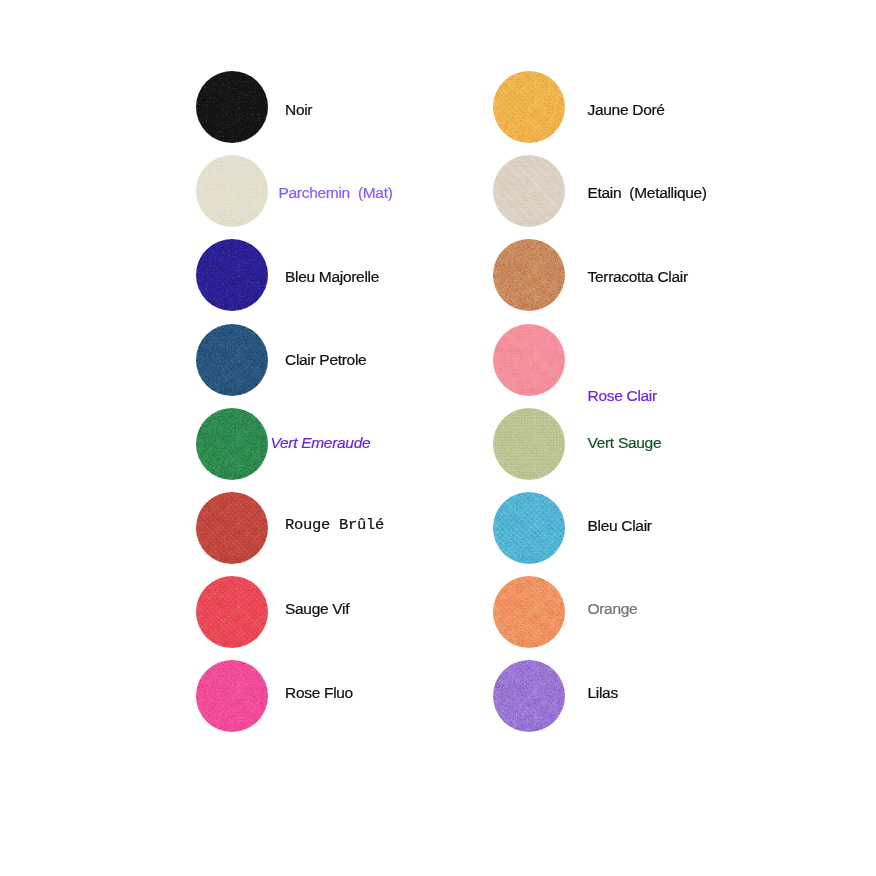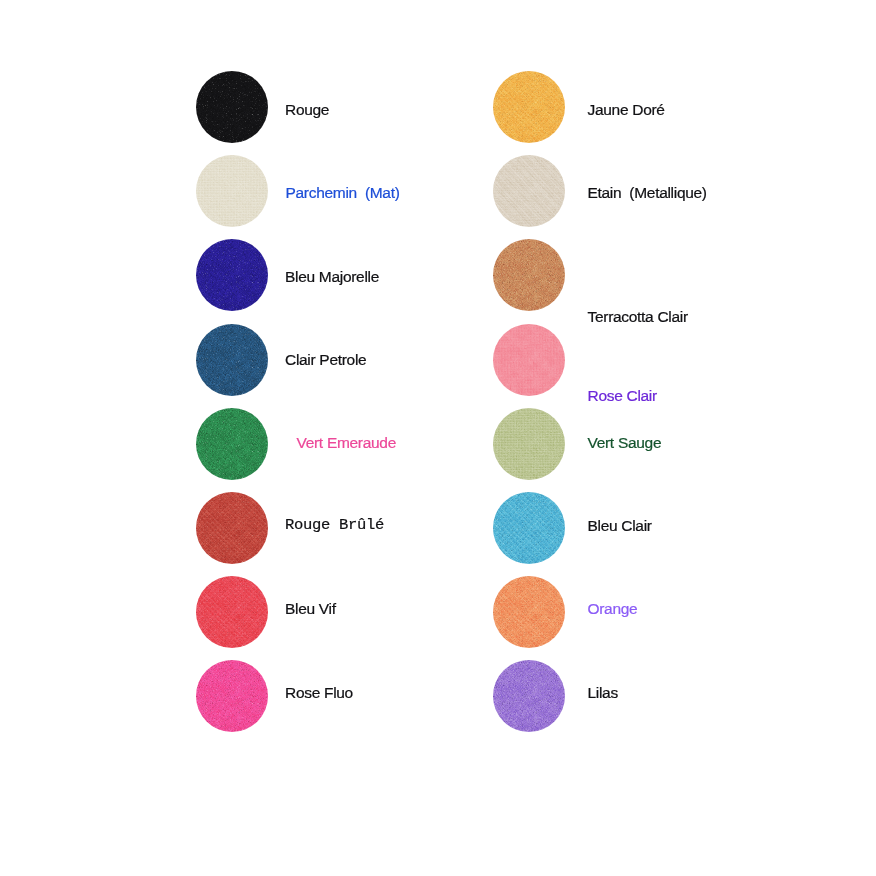--- a/index.html
+++ b/index.html
@@ -68,36 +68,36 @@
           <rect width="72" height="72" filter="url(#fx-grain-micro)"></rect>
         </svg>
       <svg class="spark spark-layer" width="72" height="72" style="opacity: 0.32; mix-blend-mode: screen;">
           <rect width="72" height="72" filter="url(#fx-sparkle)"></rect>
         </svg>
       <svg class="spark dark-layer" width="72" height="72" style="opacity: 0.17; mix-blend-mode: multiply;">
           <rect width="72" height="72" filter="url(#fx-sparkle-dark)"></rect>
         </svg>
       <div class="edge"></div>
     </div>
-    <div class="label" style="left: 89.5px; top: 31.2px; color: rgb(17, 17, 20);">Rouge</div>
+    <div class="label" style="left: 89.5px; top: 31.2px; color: rgb(17, 17, 20);">Noir</div>
   </div>
   <div class="swatch-row" style="left: 195.5px; top: 155.2px;">
     <div class="dot" style="width: 72px; height: 72px;">
       <div class="base" style="background: rgb(228, 223, 205);"></div>
       <div class="weave" style="background: repeating-linear-gradient(0deg, rgba(255, 255, 255, 0.16) 0px, rgba(255, 255, 255, 0.16) 1px, rgba(0, 0, 0, 0.09) 1px, rgba(0, 0, 0, 0.09) 2px, rgba(0, 0, 0, 0) 2px, rgba(0, 0, 0, 0) 2.7px), repeating-linear-gradient(90deg, rgba(255, 255, 255, 0.1) 0px, rgba(255, 255, 255, 0.1) 1px, rgba(0, 0, 0, 0.055) 1px, rgba(0, 0, 0, 0.055) 2px, rgba(0, 0, 0, 0) 2px, rgba(0, 0, 0, 0) 2.9px), repeating-linear-gradient(47deg, rgba(255, 255, 255, 0.075) 0px, rgba(255, 255, 255, 0.075) 1px, rgba(0, 0, 0, 0.04) 1.6px, rgba(0, 0, 0, 0.04) 2.8px, rgba(0, 0, 0, 0) 2.8px, rgba(0, 0, 0, 0) 4.4px); opacity: 1; mix-blend-mode: soft-light;"></div>
       <svg class="grain mottle-layer" width="72" height="72" style="opacity: 0.16; mix-blend-mode: overlay;">
           <rect width="72" height="72" filter="url(#fx-mottle)"></rect>
         </svg>
       <svg class="grain grain-layer" width="72" height="72" style="opacity: 0.4; mix-blend-mode: overlay;">
           <rect width="72" height="72" filter="url(#fx-grain-fine)"></rect>
         </svg>
 
       <div class="edge"></div>
     </div>
-    <div class="label" style="left: 90px; top: 30.2px; color: #1d4ed8;">Parchemin  (Mat)</div>
+    <div class="label" style="left: 83px; top: 30.2px; color: #8b5cf6;">Parchemin  (Mat)</div>
   </div>
   <div class="swatch-row" style="left: 195.5px; top: 239.4px;">
     <div class="dot" style="width: 72px; height: 72px;">
       <div class="base" style="background: rgb(41, 30, 151);"></div>
       <div class="weave" style="background: repeating-linear-gradient(48deg, rgba(255, 255, 255, 0.07) 0px, rgba(255, 255, 255, 0.07) 1px, rgba(0, 0, 0, 0.05) 1px, rgba(0, 0, 0, 0.05) 2.2px, rgba(0, 0, 0, 0) 2.2px, rgba(0, 0, 0, 0) 3.8px), repeating-linear-gradient(-42deg, rgba(255, 255, 255, 0.055) 0px, rgba(255, 255, 255, 0.055) 1px, rgba(0, 0, 0, 0.04) 1px, rgba(0, 0, 0, 0.04) 2.2px, rgba(0, 0, 0, 0) 2.2px, rgba(0, 0, 0, 0) 4px); opacity: 0.45; mix-blend-mode: overlay;"></div>
       <svg class="grain mottle-layer" width="72" height="72" style="opacity: 0.26; mix-blend-mode: overlay;">
           <rect width="72" height="72" filter="url(#fx-mottle)"></rect>
         </svg>
       <svg class="grain grain-layer" width="72" height="72" style="opacity: 0.58; mix-blend-mode: overlay;">
           <rect width="72" height="72" filter="url(#fx-grain-micro)"></rect>
@@ -143,21 +143,21 @@
           <rect width="72" height="72" filter="url(#fx-grain-micro)"></rect>
         </svg>
       <svg class="spark spark-layer" width="72" height="72" style="opacity: 0.32; mix-blend-mode: screen;">
           <rect width="72" height="72" filter="url(#fx-sparkle)"></rect>
         </svg>
       <svg class="spark dark-layer" width="72" height="72" style="opacity: 0.17; mix-blend-mode: multiply;">
           <rect width="72" height="72" filter="url(#fx-sparkle-dark)"></rect>
         </svg>
       <div class="edge"></div>
     </div>
-    <div class="label" style="left: 101px; top: 27.2px; color: #ec4899;">Vert Emeraude</div>
+    <div class="label" style="left: 75px; top: 27.2px; color: #6d28d9; font-style: italic;">Vert Emeraude</div>
   </div>
   <div class="swatch-row" style="left: 195.5px; top: 492px;">
     <div class="dot" style="width: 72px; height: 72px;">
       <div class="base" style="background: rgb(194, 69, 59);"></div>
       <div class="weave" style="background: repeating-linear-gradient(45deg, rgba(255, 255, 255, 0.15) 0px, rgba(255, 255, 255, 0.15) 1px, rgba(0, 0, 0, 0.07) 1.2px, rgba(0, 0, 0, 0.07) 2.4px, rgba(0, 0, 0, 0) 2.4px, rgba(0, 0, 0, 0) 3.6px), repeating-linear-gradient(-45deg, rgba(255, 255, 255, 0.12) 0px, rgba(255, 255, 255, 0.12) 1px, rgba(0, 0, 0, 0.06) 1.2px, rgba(0, 0, 0, 0.06) 2.4px, rgba(0, 0, 0, 0) 2.4px, rgba(0, 0, 0, 0) 3.8px), repeating-linear-gradient(0deg, rgba(255, 255, 255, 0.07) 0px, rgba(255, 255, 255, 0.07) 1px, rgba(0, 0, 0, 0.04) 1px, rgba(0, 0, 0, 0.04) 2px, rgba(0, 0, 0, 0) 2px, rgba(0, 0, 0, 0) 2.8px); opacity: 0.85; mix-blend-mode: soft-light;"></div>
       <svg class="grain mottle-layer" width="72" height="72" style="opacity: 0.32; mix-blend-mode: overlay;">
           <rect width="72" height="72" filter="url(#fx-mottle)"></rect>
         </svg>
       <svg class="grain grain-layer" width="72" height="72" style="opacity: 0.5; mix-blend-mode: overlay;">
           <rect width="72" height="72" filter="url(#fx-grain-fine)"></rect>
@@ -183,21 +183,21 @@
           <rect width="72" height="72" filter="url(#fx-grain-fine)"></rect>
         </svg>
       <svg class="spark spark-layer" width="72" height="72" style="opacity: 0.18; mix-blend-mode: screen;">
           <rect width="72" height="72" filter="url(#fx-sparkle)"></rect>
         </svg>
       <svg class="spark dark-layer" width="72" height="72" style="opacity: 0.1; mix-blend-mode: multiply;">
           <rect width="72" height="72" filter="url(#fx-sparkle-dark)"></rect>
         </svg>
       <div class="edge"></div>
     </div>
-    <div class="label" style="left: 89.5px; top: 25.2px; color: rgb(17, 17, 20);">Bleu Vif</div>
+    <div class="label" style="left: 89.5px; top: 25.2px; color: rgb(17, 17, 20);">Sauge Vif</div>
   </div>
   <div class="swatch-row" style="left: 195.5px; top: 660.4px;">
     <div class="dot" style="width: 72px; height: 72px;">
       <div class="base" style="background: rgb(245, 76, 155);"></div>
       <div class="weave" style="background: repeating-linear-gradient(48deg, rgba(255, 255, 255, 0.07) 0px, rgba(255, 255, 255, 0.07) 1px, rgba(0, 0, 0, 0.05) 1px, rgba(0, 0, 0, 0.05) 2.2px, rgba(0, 0, 0, 0) 2.2px, rgba(0, 0, 0, 0) 3.8px), repeating-linear-gradient(-42deg, rgba(255, 255, 255, 0.055) 0px, rgba(255, 255, 255, 0.055) 1px, rgba(0, 0, 0, 0.04) 1px, rgba(0, 0, 0, 0.04) 2.2px, rgba(0, 0, 0, 0) 2.2px, rgba(0, 0, 0, 0) 4px); opacity: 0.45; mix-blend-mode: overlay;"></div>
       <svg class="grain mottle-layer" width="72" height="72" style="opacity: 0.26; mix-blend-mode: overlay;">
           <rect width="72" height="72" filter="url(#fx-mottle)"></rect>
         </svg>
       <svg class="grain grain-layer" width="72" height="72" style="opacity: 0.58; mix-blend-mode: overlay;">
           <rect width="72" height="72" filter="url(#fx-grain-micro)"></rect>
@@ -258,21 +258,21 @@
           <rect width="72" height="72" filter="url(#fx-grain-micro)"></rect>
         </svg>
       <svg class="spark spark-layer" width="72" height="72" style="opacity: 0.32; mix-blend-mode: screen;">
           <rect width="72" height="72" filter="url(#fx-sparkle)"></rect>
         </svg>
       <svg class="spark dark-layer" width="72" height="72" style="opacity: 0.17; mix-blend-mode: multiply;">
           <rect width="72" height="72" filter="url(#fx-sparkle-dark)"></rect>
         </svg>
       <div class="edge"></div>
     </div>
-    <div class="label" style="left: 95px; top: 29.2px; color: rgb(17, 17, 20); margin-top: 40px;">Terracotta Clair</div>
+    <div class="label" style="left: 95px; top: 29.2px; color: rgb(17, 17, 20);">Terracotta Clair</div>
   </div>
   <div class="swatch-row" style="left: 492.5px; top: 323.6px;">
     <div class="dot" style="width: 72px; height: 72px;">
       <div class="base" style="background: rgb(245, 143, 157);"></div>
       <div class="weave" style="background: repeating-linear-gradient(90deg, rgba(255, 255, 255, 0.06) 0px, rgba(255, 255, 255, 0.06) 1px, rgba(0, 0, 0, 0.03) 1px, rgba(0, 0, 0, 0.03) 2px, rgba(0, 0, 0, 0) 2px, rgba(0, 0, 0, 0) 2.9px), repeating-linear-gradient(0deg, rgba(255, 255, 255, 0.05) 0px, rgba(255, 255, 255, 0.05) 1px, rgba(0, 0, 0, 0.024) 1px, rgba(0, 0, 0, 0.024) 2px, rgba(0, 0, 0, 0) 2px, rgba(0, 0, 0, 0) 2.9px); opacity: 0.5; mix-blend-mode: overlay;"></div>
       <svg class="grain mottle-layer" width="72" height="72" style="opacity: 0.2; mix-blend-mode: overlay;">
           <rect width="72" height="72" filter="url(#fx-mottle)"></rect>
         </svg>
       <svg class="grain grain-layer" width="72" height="72" style="opacity: 0.22; mix-blend-mode: overlay;">
           <rect width="72" height="72" filter="url(#fx-grain-soft)"></rect>
@@ -328,21 +328,21 @@
           <rect width="72" height="72" filter="url(#fx-grain-fine)"></rect>
         </svg>
       <svg class="spark spark-layer" width="72" height="72" style="opacity: 0.18; mix-blend-mode: screen;">
           <rect width="72" height="72" filter="url(#fx-sparkle)"></rect>
         </svg>
       <svg class="spark dark-layer" width="72" height="72" style="opacity: 0.1; mix-blend-mode: multiply;">
           <rect width="72" height="72" filter="url(#fx-sparkle-dark)"></rect>
         </svg>
       <div class="edge"></div>
     </div>
-    <div class="label" style="left: 95px; top: 25.2px; color: #8b5cf6;">Orange</div>
+    <div class="label" style="left: 95px; top: 25.2px; color: #737373;">Orange</div>
   </div>
   <div class="swatch-row" style="left: 492.5px; top: 660.4px;">
     <div class="dot" style="width: 72px; height: 72px;">
       <div class="base" style="background: rgb(156, 119, 216);"></div>
       <div class="weave" style="background: repeating-linear-gradient(48deg, rgba(255, 255, 255, 0.07) 0px, rgba(255, 255, 255, 0.07) 1px, rgba(0, 0, 0, 0.05) 1px, rgba(0, 0, 0, 0.05) 2.2px, rgba(0, 0, 0, 0) 2.2px, rgba(0, 0, 0, 0) 3.8px), repeating-linear-gradient(-42deg, rgba(255, 255, 255, 0.055) 0px, rgba(255, 255, 255, 0.055) 1px, rgba(0, 0, 0, 0.04) 1px, rgba(0, 0, 0, 0.04) 2.2px, rgba(0, 0, 0, 0) 2.2px, rgba(0, 0, 0, 0) 4px); opacity: 0.45; mix-blend-mode: overlay;"></div>
       <svg class="grain mottle-layer" width="72" height="72" style="opacity: 0.26; mix-blend-mode: overlay;">
           <rect width="72" height="72" filter="url(#fx-mottle)"></rect>
         </svg>
       <svg class="grain grain-layer" width="72" height="72" style="opacity: 0.58; mix-blend-mode: overlay;">
           <rect width="72" height="72" filter="url(#fx-grain-micro)"></rect>

